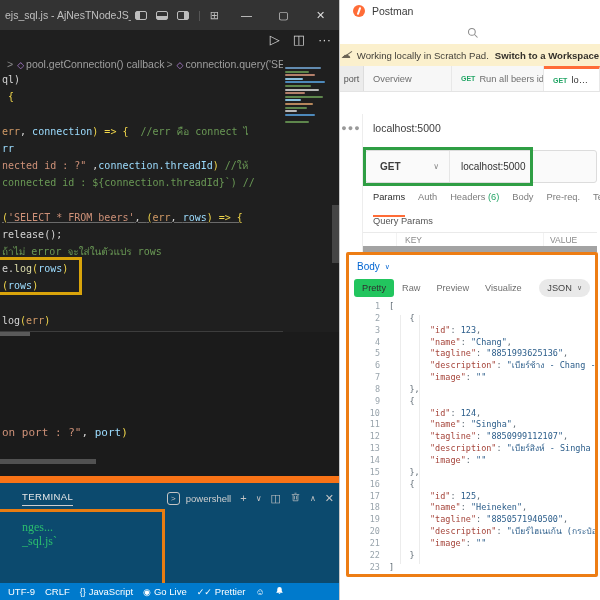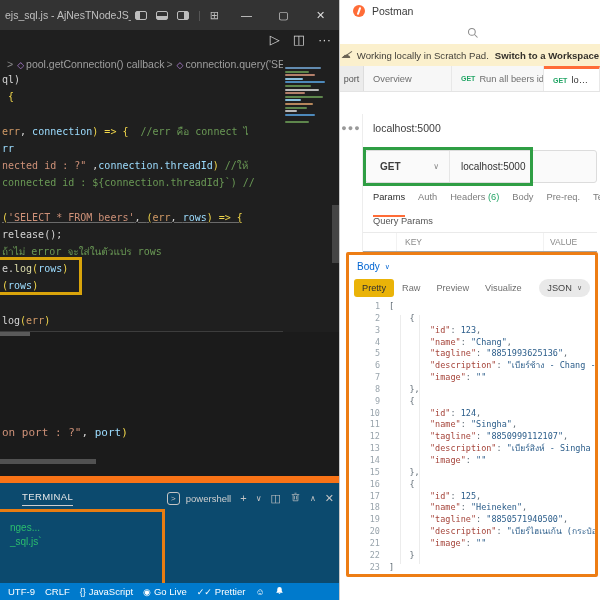--- a/index.html
+++ b/index.html
@@ -39,21 +39,21 @@
   .mm-bar{height:2px;margin-bottom:1.6px;border-radius:1px;opacity:.85;}
   .vscroll{position:absolute;top:205px;left:332px;width:7px;height:58px;background:rgba(160,160,160,.30);}
   .yellow-box{position:absolute;left:-6px;top:257px;width:88px;height:38px;border:3px solid #d9a40b;}
 
   .vs-panel{position:absolute;top:476px;left:0;width:339px;height:107px;background:#0c4a6e;border-top:7px solid #f97316;}
   .panel-header{position:absolute;top:4px;left:0;right:5px;height:22px;display:flex;align-items:center;}
   .term-tab{margin-left:22px;font-size:9.5px;color:#e7e7e7;letter-spacing:.4px;border-bottom:1px solid #cfcfcf;padding-bottom:3px;}
   .panel-icons{margin-left:auto;display:flex;gap:9px;align-items:center;color:#c5c5c5;font-size:11px;}
   .ps-box{width:13px;height:13px;border:1px solid #c5c5c5;border-radius:3px;font-size:8px;line-height:11px;text-align:center;color:#c5c5c5;}
   .ps-label{font-size:9.5px;color:#cfcfcf;margin-left:-3px;}
-  #term-out{position:absolute;top:38px;left:10px;font-family:Liberation Sans, sans-serif;font-size:10px;line-height:13.5px;}
+  #term-out{position:absolute;top:38px;left:22px;font-family:Liberation Serif, serif;font-size:12px;line-height:13.5px;}
   .tk-g{color:#2bbd6e}
   .orange-box-term{position:absolute;left:-8px;top:26px;width:173px;height:78px;border:3px solid #e87d12;}
 
   .vs-statusbar{position:absolute;bottom:0;left:0;width:339px;height:17px;background:#007acc;display:flex;align-items:center;gap:10px;padding-left:8px;color:#fff;font-size:9.5px;white-space:nowrap;overflow:hidden;}
   .sb-item{display:flex;align-items:center;gap:3px;}
   .sb-ico{font-size:9px;}
 
   
   .postman{position:absolute;left:339px;top:0;width:261px;height:600px;background:#ffffff;border-left:1px solid #c9c9c9;overflow:hidden;color:#333;}
   .pm-titlebar{height:22px;display:flex;align-items:center;padding-left:13px;gap:7px;}
@@ -81,31 +81,31 @@
   .url-row{position:absolute;left:25px;top:36px;right:4px;height:33px;background:#fafafa;border:1px solid #dcdcdc;border-radius:3px;display:flex;align-items:center;overflow:hidden;}
   .method{width:84px;height:100%;display:flex;align-items:center;justify-content:space-between;padding:0 10px 0 14px;font-size:10px;color:#3d3d3d;font-weight:600;border-right:1px solid #e6e6e6;}
   .method .chev{color:#888;font-size:8px;font-weight:400;}
   .url-text{padding-left:11px;font-size:10px;color:#333;}
   .green-box{position:absolute;left:23px;top:33px;width:170px;height:39px;border:3px solid #2f9e44;pointer-events:none;}
   .req-tabs{position:absolute;left:33px;top:78px;right:0;display:flex;gap:13px;font-size:9.3px;color:#7c7c7c;white-space:nowrap;overflow:hidden;align-items:flex-start;}
   .req-tab{padding-bottom:13px;flex:none;text-align:center;}
   .req-tab.active{color:#2e2e2e;border-bottom:2px solid #ff6c37;}
   .req-tab .cnt{color:#23a566;}
   .qp-label{position:absolute;left:33px;top:102px;font-size:9.3px;color:#555;}
-  .ptable{position:absolute;left:23px;right:4px;top:118px;height:20px;border-top:1px solid #eaeaea;border-bottom:1px solid #a3a3a3;display:flex;align-items:stretch;font-size:8.5px;color:#8a8a8a;}
+  .ptable{position:absolute;left:23px;right:4px;top:118px;height:20px;border-top:1px solid #eaeaea;border-bottom:6px solid #a3a3a3;display:flex;align-items:stretch;font-size:8.5px;color:#8a8a8a;}
   .ptable .c1{width:34px;border-right:1px solid #f2f2f2;}
   .ptable .ckey{flex:1;display:flex;align-items:center;padding-left:8px;}
   .ptable .cval{width:54px;border-left:1px solid #f2f2f2;display:flex;align-items:center;padding-left:6px;}
 
   .resp{position:absolute;left:6px;top:138px;width:252px;height:325px;border:3px solid #ed7d14;border-radius:2px;background:#fff;overflow:hidden;}
   .body-dd{position:absolute;left:8px;top:6px;font-size:10px;color:#0265d2;display:flex;gap:5px;align-items:center;}
   .body-dd .chev{font-size:7px;}
   .view-tabs{position:absolute;left:5px;top:24px;right:5px;display:flex;align-items:center;font-size:9.2px;color:#6f6f6f;}
   .vt{padding:4px 8px;flex:none;}
-  .vt.active{background:#eab308;border-radius:3px;color:#2f2f2f;}
+  .vt.active{background:#22c55e;border-radius:3px;color:#2f2f2f;}
   .fmt{margin-left:auto;background:#e9e9e9;border-radius:9px;padding:4px 8px;display:flex;gap:5px;color:#444;align-items:center;flex:none;}
   .fmt .chev{font-size:7px;color:#666;}
   #pj-lines{position:absolute;left:0;top:46px;right:0;bottom:0;font-family:"DejaVu Sans Mono",monospace;font-size:8.5px;line-height:11.85px;overflow:hidden;}
   .pj-line{display:flex;white-space:pre;}
   .pj-ln{width:40px;text-align:right;padding-right:9px;color:#9aa5ad;flex:none;}
   .pj-p{color:#5f6b74}.pj-k{color:#a5443a}.pj-v{color:#2b5d8a}
   .pj-guide{position:absolute;width:1px;background:#ececec;top:60px;bottom:10px;}
 </style>
 </head>
 <body>

